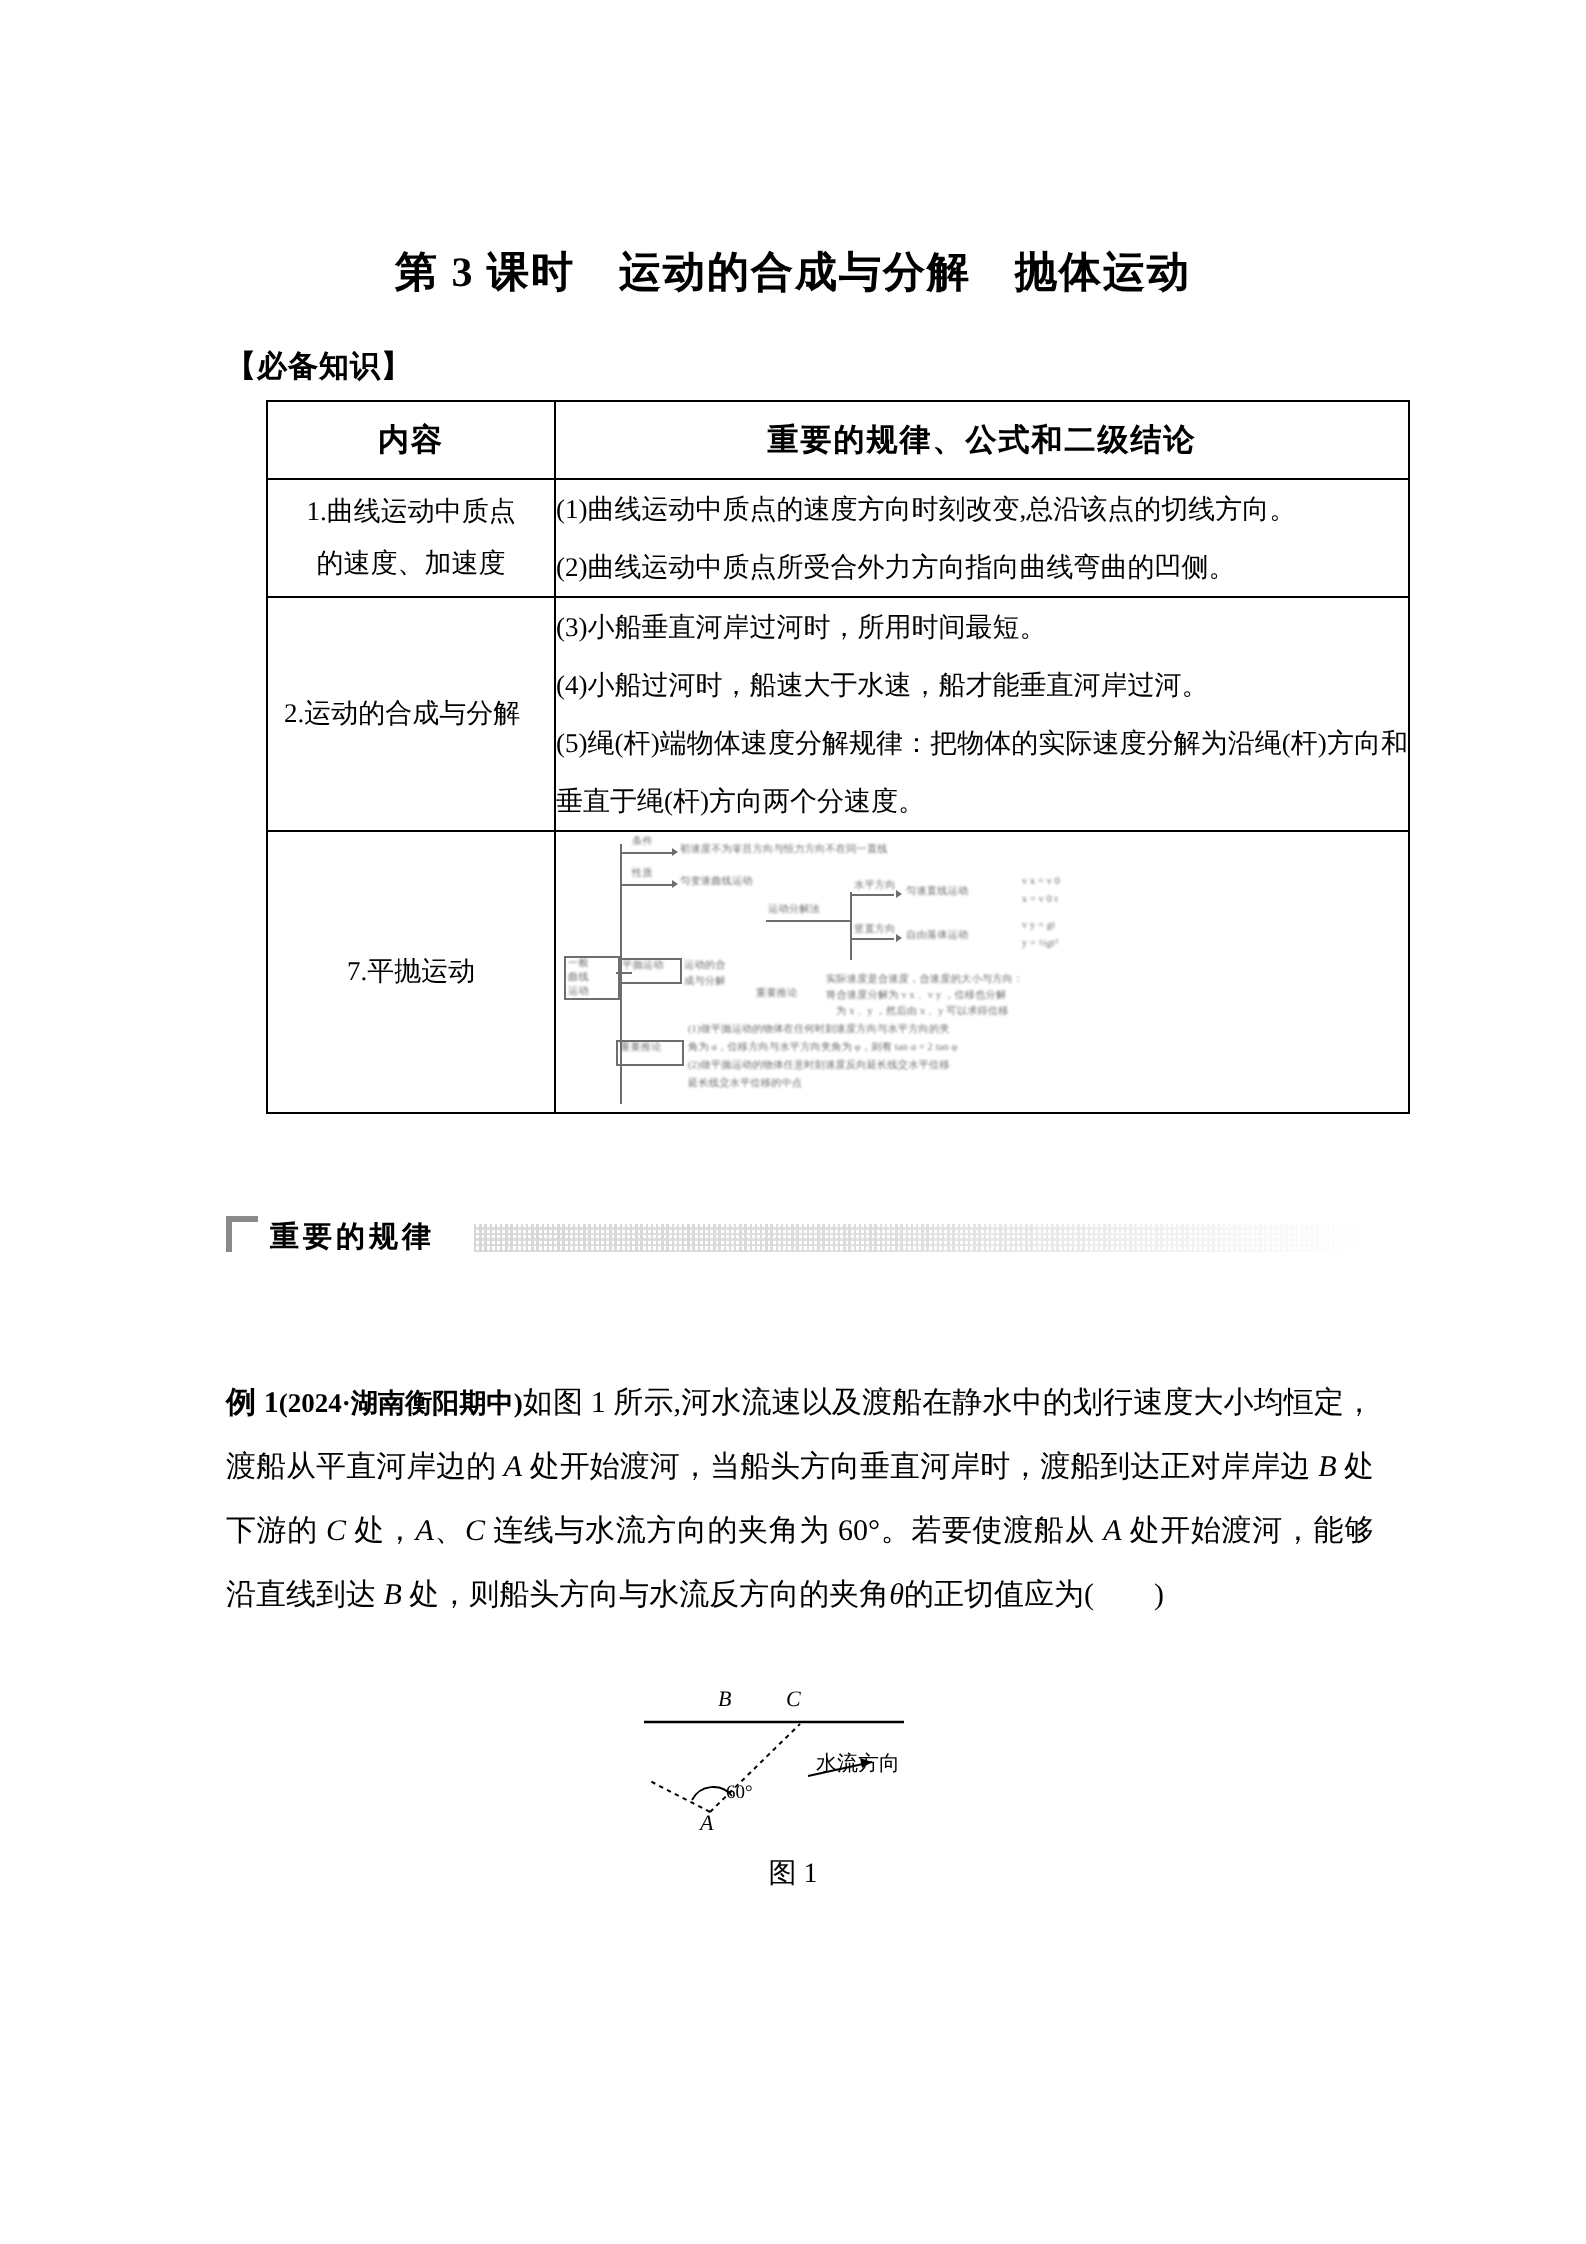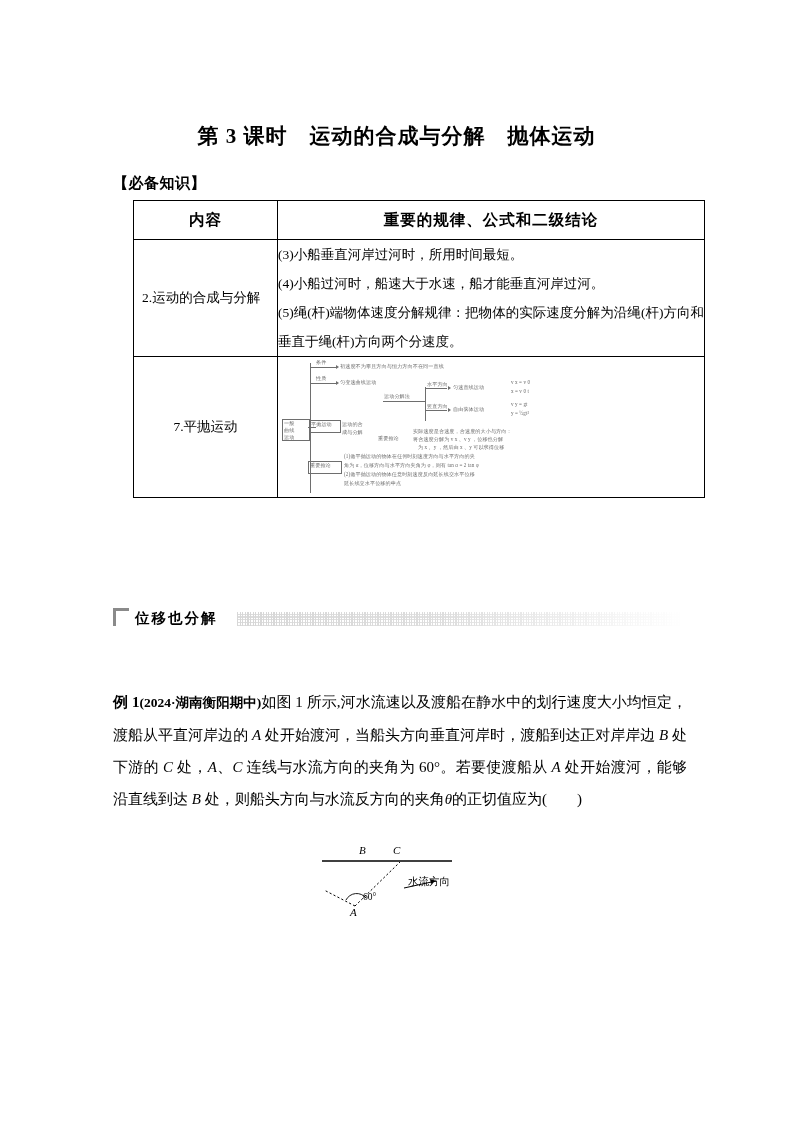--- a/index.html
+++ b/index.html
@@ -249,20 +249,30 @@
 
   <table class="k-table">
     <colgroup>
         <col class="col-a">
         <col class="col-b">
       </colgroup>
     <tbody>
       <tr>
         <th class="hdr">内容</th>
         <th class="hdr">重要的规律、公式和二级结论</th>
+      </tr>
+      <tr>
+        <td class="cell-label">
+          <div>1.曲线运动中质点</div>
+          <div>的速度、加速度</div>
+        </td>
+        <td class="cell-body">
+          <p>(1)曲线运动中质点的速度方向时刻改变,总沿该点的切线方向。</p>
+          <p>(2)曲线运动中质点所受合外力方向指向曲线弯曲的凹侧。</p>
+        </td>
       </tr>
       <tr>
         <td class="cell-label left-al">2.运动的合成与分解</td>
         <td class="cell-body">
           <p>(3)小船垂直河岸过河时，所用时间最短。</p>
           <p>(4)小船过河时，船速大于水速，船才能垂直河岸过河。</p>
           <p>(5)绳(杆)端物体速度分解规律：把物体的实际速度分解为沿绳(杆)方向和垂直于绳(杆)方向两个分速度。</p>
         </td>
       </tr>
       <tr>
@@ -323,21 +333,21 @@
             <div class="mm-txt" style="left:66px; top:114px;">(2)做平抛运动的物体任意时刻速度反向延长线交水平位移</div>
             <div class="mm-txt" style="left:66px; top:123px;">延长线交水平位移的中点</div>
           </div>
         </td>
       </tr>
     </tbody>
   </table>
 
   <div class="banner">
     <div class="banner-corner"></div>
-    <div class="banner-title">位移也分解</div>
+    <div class="banner-title">重要的规律</div>
     <div class="banner-strip"></div>
   </div>
 
 
   <div class="example">
     <span class="lead">例 1</span><span class="src">(2024·湖南衡阳期中)</span><span>如图 1 所示,河水流速以及渡船在静水中的划行速度大小均恒定，渡船从平直河岸边的 </span><span class="it">A</span><span> 处开始渡河，当船头方向垂直河岸时，渡船到达正对岸岸边 </span><span class="it">B</span><span> 处下游的 </span><span class="it">C</span><span> 处，</span><span class="it">A</span><span>、</span><span class="it">C</span><span> 连线与水流方向的夹角为 60°。若要使渡船从 </span><span class="it">A</span><span> 处开始渡河，能够沿直线到达 </span><span class="it">B</span><span> 处，则船头方向与水流反方向的夹角</span><span class="it">θ</span><span>的正切值应为(　　)</span>
   </div>
 
   <div class="figure">
     <svg width="220" height="80" viewBox="0 0 220 80">
@@ -353,15 +363,16 @@
 
       <path d="M 46 52 A 12 12 0 0 1 66 50" stroke="#000" stroke-width="0.9" fill="none"></path>
     </svg>
     <div class="fig-lbl" style="left:59px; top:-4px;">B</div>
     <div class="fig-lbl" style="left:93px; top:-4px;">C</div>
     <div class="fig-lbl" style="left:50px; top:58px;">A</div>
     <div class="fig-lbl cn" style="left:108px; top:27px;">水流方向</div>
     <div class="fig-lbl cn" style="left:63px; top:44px; font-size:9.5px;">60°</div>
   </div>
 
+  <div class="fig-caption">图 1</div>
 
 
 </div>
 
 </body></html>

